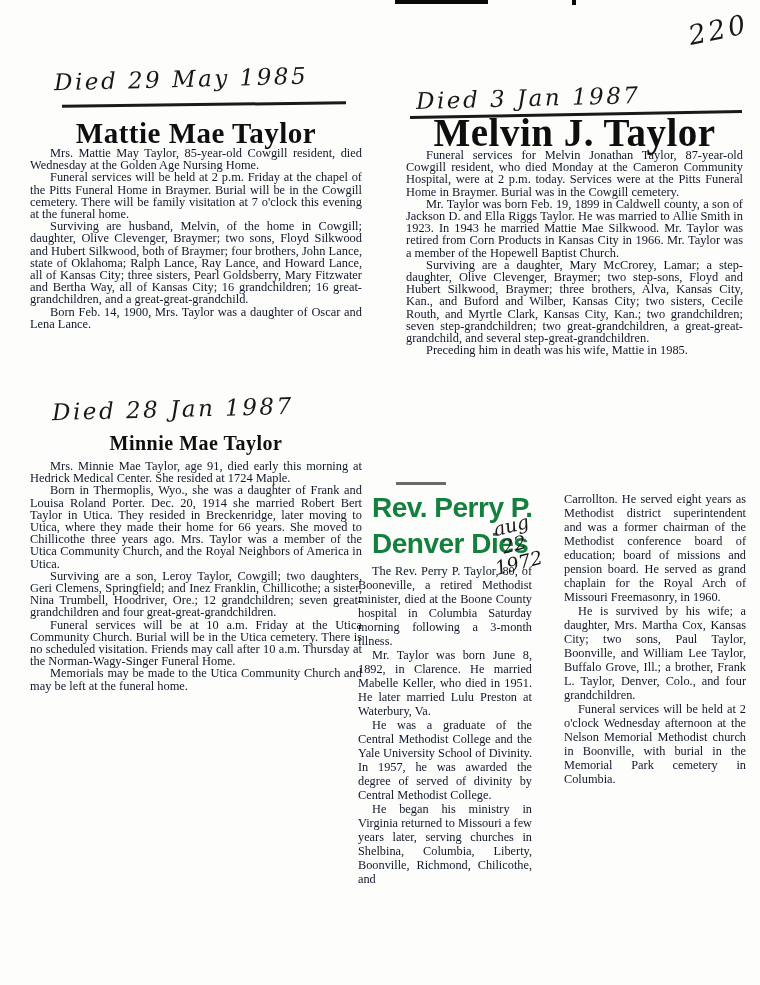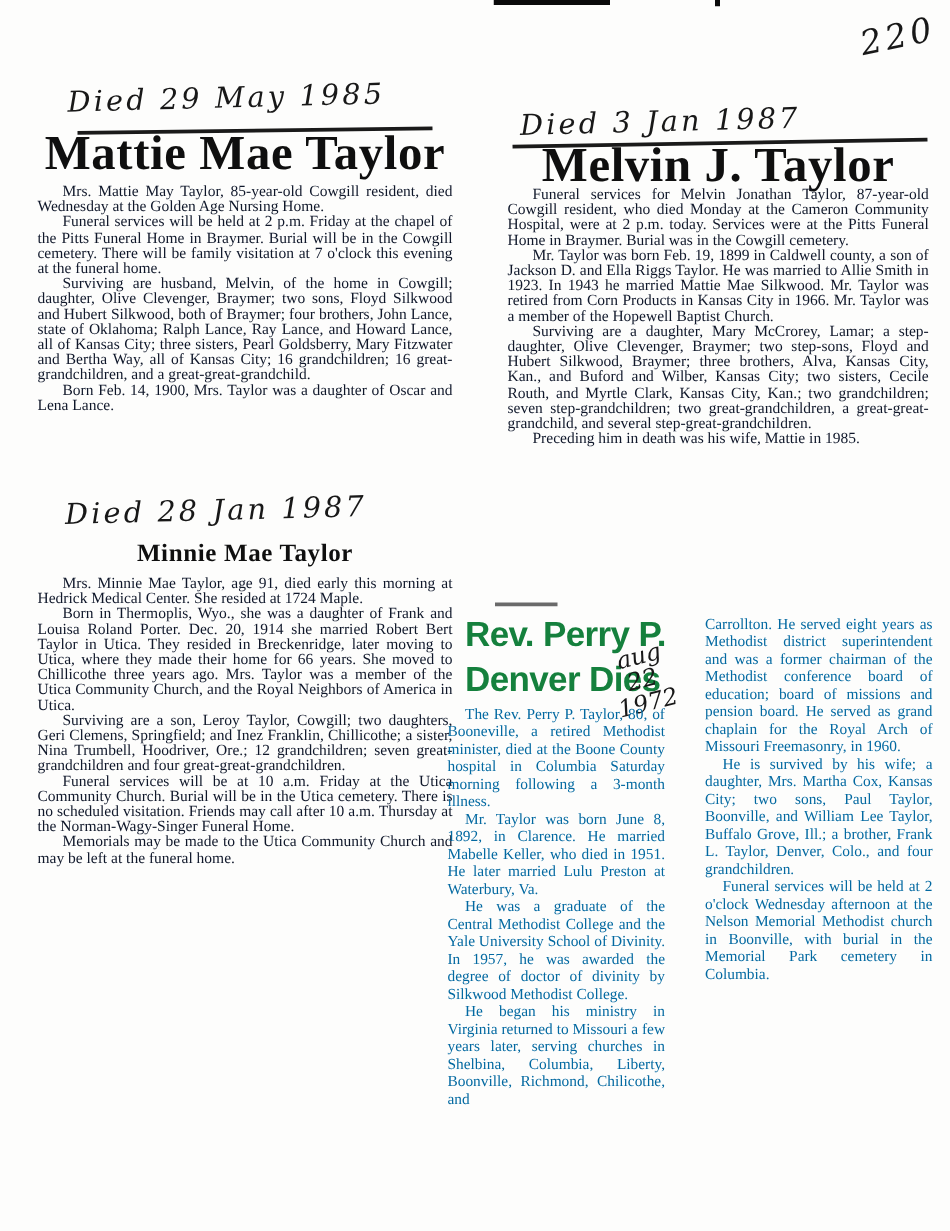--- a/index.html
+++ b/index.html
@@ -36,21 +36,21 @@
   .body {
     position:absolute; left:0; color:#0f172a;
     font-size:12.4px; line-height:12.2px;
   }
   .body p { margin:0; text-align:justify; text-indent:20px; }
 
   
   #clip-mattie { left:30px; top:62px; width:332px; height:300px; }
   #clip-mattie .date { left:24px; top:4px; }
   #clip-mattie .rule { left:32px; top:41px; width:284px; height:3px; transform:rotate(-0.7deg); }
-  #clip-mattie .headline-serif { top:44px; font-size:39px; }
+  #clip-mattie .headline-serif { top:54px; font-size:29px; }
   #clip-mattie .body { top:85px; width:332px; }
 
   
   #clip-melvin { left:406px; top:85px; width:337px; height:320px; }
   #clip-melvin .date { left:10px; top:0; }
   #clip-melvin .rule { left:4px; top:28px; width:332px; height:3px; transform:rotate(-1deg); }
   #clip-melvin .headline-serif { top:31px; }
   #clip-melvin .body { top:64px; width:337px; }
 
   
@@ -68,21 +68,21 @@
     font-size:28px; line-height:36px; letter-spacing:-0.5px; color:#15803d;
   }
   .perry-date {
     position:absolute; left:134px; top:36px; transform:rotate(-14deg);
     font-size:19px; line-height:19px;
   }
   .perry-date span { display:block; }
   .perry-date span:nth-child(1) { margin-left:8px; }
   .perry-date span:nth-child(2) { margin-left:12px; }
   .perry-date span:nth-child(3) { margin-left:0; }
-  #clip-perry .col { position:absolute; color:#0369a1; font-size:12.3px; line-height:14px; }
+  #clip-perry .col { position:absolute; color:#0f172a; font-size:12.3px; line-height:14px; }
   #clip-perry .col p { margin:0; text-align:justify; text-indent:14px; }
   #clip-perry .col p.no-indent { text-indent:0; }
   #clip-perry .col1 { left:2px; top:84px; width:174px; }
   #clip-perry .col2 { left:208px; top:12px; width:182px; }
 </style>
 </head>
 <body>
 
 <div class="sheet">
 
@@ -131,21 +131,21 @@
     <div class="smudge"></div>
     <h2 class="headline-sans"><span>Rev. Perry P.</span><br><span>Denver Dies</span></h2>
     <div class="hand perry-date">
       <span>aug</span>
       <span>22</span>
       <span>1972</span>
     </div>
     <div class="col col1">
       <p>The Rev. Perry P. Taylor, 80, of Booneville, a retired Methodist minister, died at the Boone County hospital in Columbia Saturday morning following a 3-month illness.</p>
       <p>Mr. Taylor was born June 8, 1892, in Clarence. He married Mabelle Keller, who died in 1951. He later married Lulu Preston at Waterbury, Va.</p>
-      <p>He was a graduate of the Central Methodist College and the Yale University School of Divinity. In 1957, he was awarded the degree of doctor of divinity by Silkwood Methodist College.</p>
+      <p>He was a graduate of the Central Methodist College and the Yale University School of Divinity. In 1957, he was awarded the degree of served of divinity by Central Methodist College.</p>
       <p>He began his ministry in Virginia returned to Missouri a few years later, serving churches in Shelbina, Columbia, Liberty, Boonville, Richmond, Chilicothe, and</p>
     </div>
     <div class="col col2">
       <p class="no-indent">Carrollton. He served eight years as Methodist district superintendent and was a former chairman of the Methodist conference board of education; board of missions and pension board. He served as grand chaplain for the Royal Arch of Missouri Freemasonry, in 1960.</p>
       <p>He is survived by his wife; a daughter, Mrs. Martha Cox, Kansas City; two sons, Paul Taylor, Boonville, and William Lee Taylor, Buffalo Grove, Ill.; a brother, Frank L. Taylor, Denver, Colo., and four grandchildren.</p>
       <p>Funeral services will be held at 2 o'clock Wednesday afternoon at the Nelson Memorial Methodist church in Boonville, with burial in the Memorial Park cemetery in Columbia.</p>
     </div>
   </article>
 
 </div>

